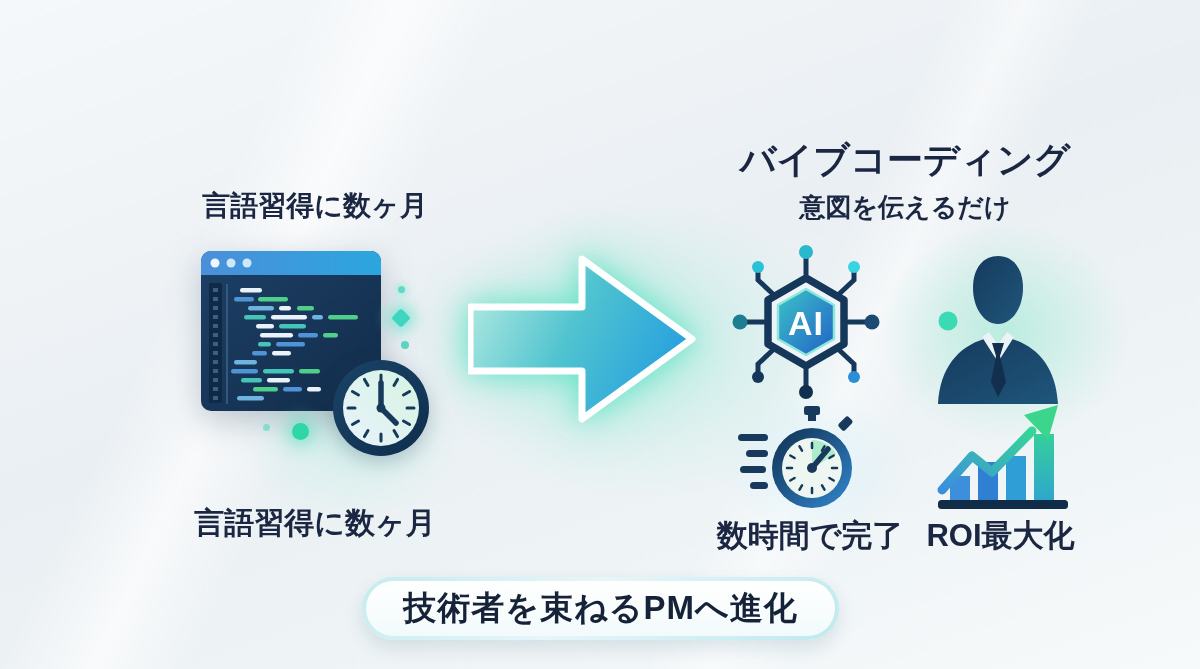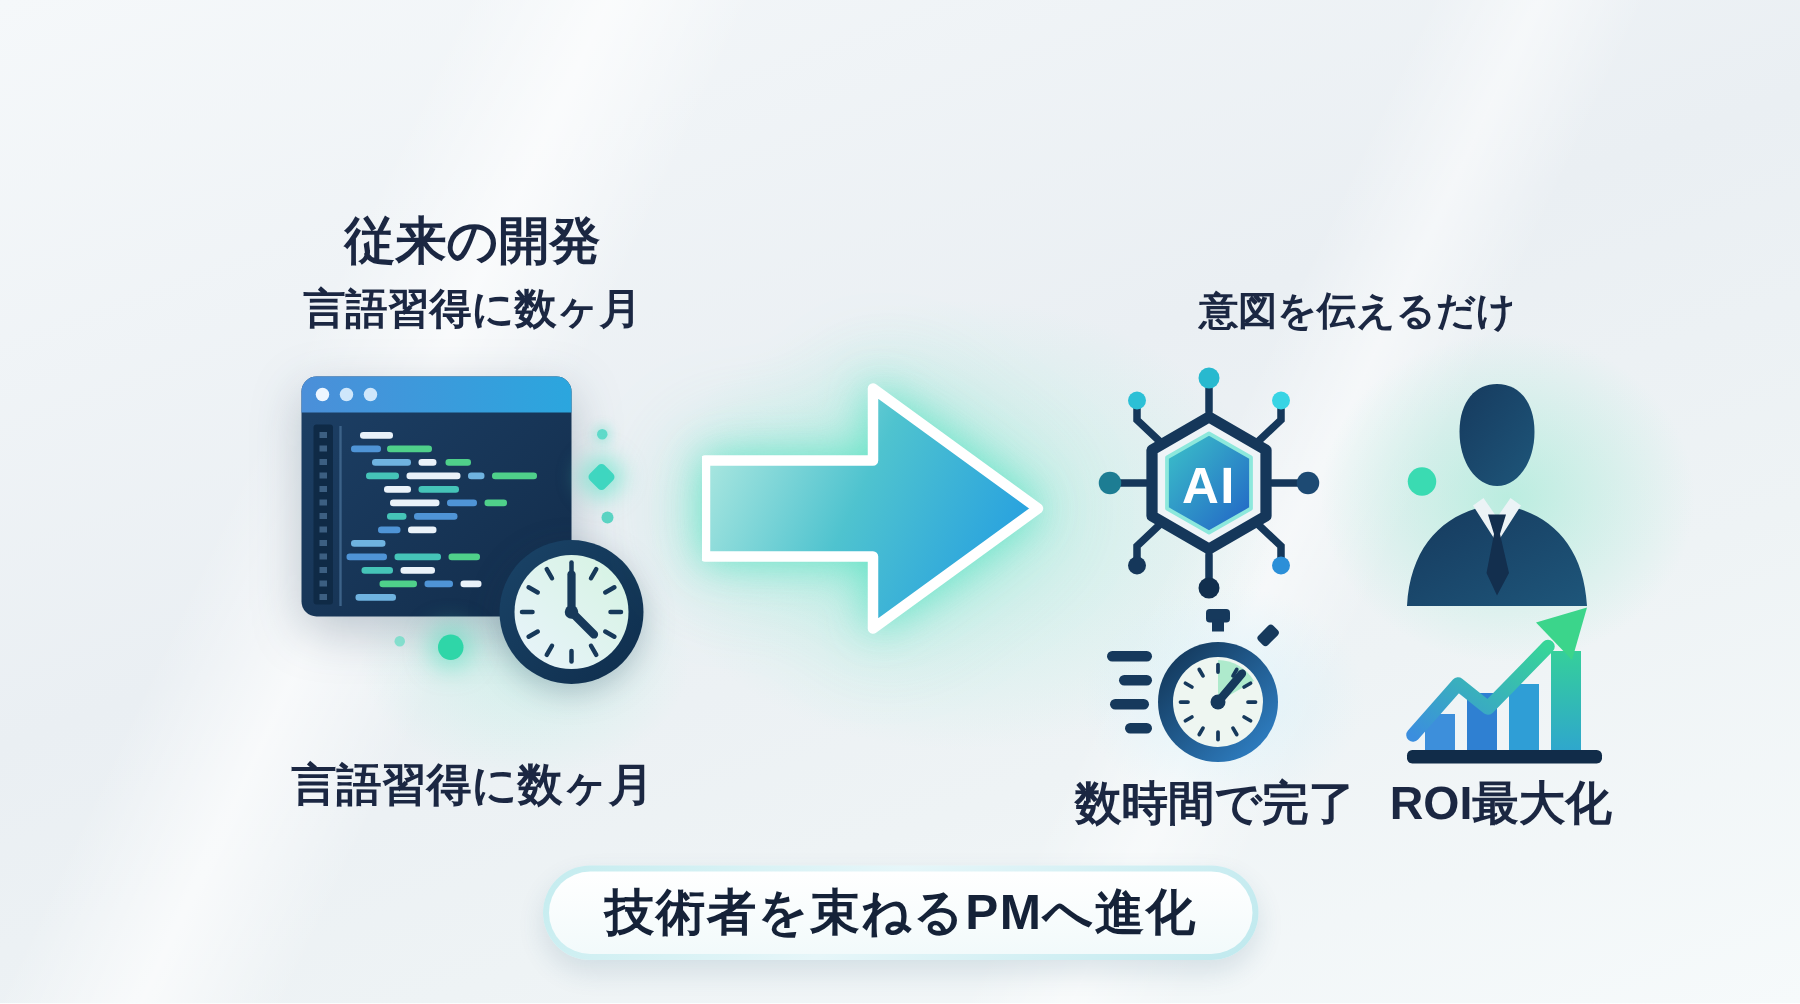--- a/index.html
+++ b/index.html
@@ -66,21 +66,20 @@
 
 <div class="canvas">
   <div class="streak streak1"></div>
   <div class="streak streak2"></div>
   <div class="glow glow-arrow"></div>
   <div class="glow glow-man"></div>
   <div class="glow glow-editor"></div>
   <div class="glow glow-stop"></div>
 
 
-  <div class="txt l-head">従来の開発</div>
   <div class="txt l-sub">言語習得に数ヶ月</div>
 
   <svg class="abs editor-shadow" style="left:200px; top:250px;" width="182" height="162" viewBox="0 0 182 162">
     <defs>
       <linearGradient id="tb" x1="0" y1="0" x2="1" y2="0">
         <stop offset="0" stop-color="#4b8fd9"></stop>
           <stop offset="1" stop-color="#2ba6de"></stop>
       </linearGradient>
       <linearGradient id="ebody" x1="0" y1="0" x2="1" y2="1">
         <stop offset="0" stop-color="#1d4066"></stop>
@@ -186,20 +185,21 @@
     <defs>
       <linearGradient id="ag" x1="0" y1="0" x2="1" y2="0.35">
         <stop offset="0" stop-color="#bdeee3"></stop>
           <stop offset="0.55" stop-color="#4fc3cf"></stop>
           <stop offset="1" stop-color="#2ba4de"></stop>
       </linearGradient>
     </defs>
     <polygon points="2,64 114,64 114,16 224,96 114,176 114,128 2,128" fill="url(#ag)" stroke="#ffffff" stroke-width="7" stroke-linejoin="round"></polygon>
   </svg>
 
+  <div class="txt r-head">バイブコーディング</div>
   <div class="txt r-sub">意図を伝えるだけ</div>
 
   <svg class="abs" style="left:728px; top:240px;" width="160" height="164" viewBox="0 0 160 164">
     <defs>
       <linearGradient id="hexg" x1="0" y1="0" x2="1" y2="1">
         <stop offset="0" stop-color="#3cc4c9"></stop>
           <stop offset="1" stop-color="#2161c6"></stop>
       </linearGradient>
     </defs>
     <g stroke="#15375a" stroke-width="5" fill="none" stroke-linecap="round">

